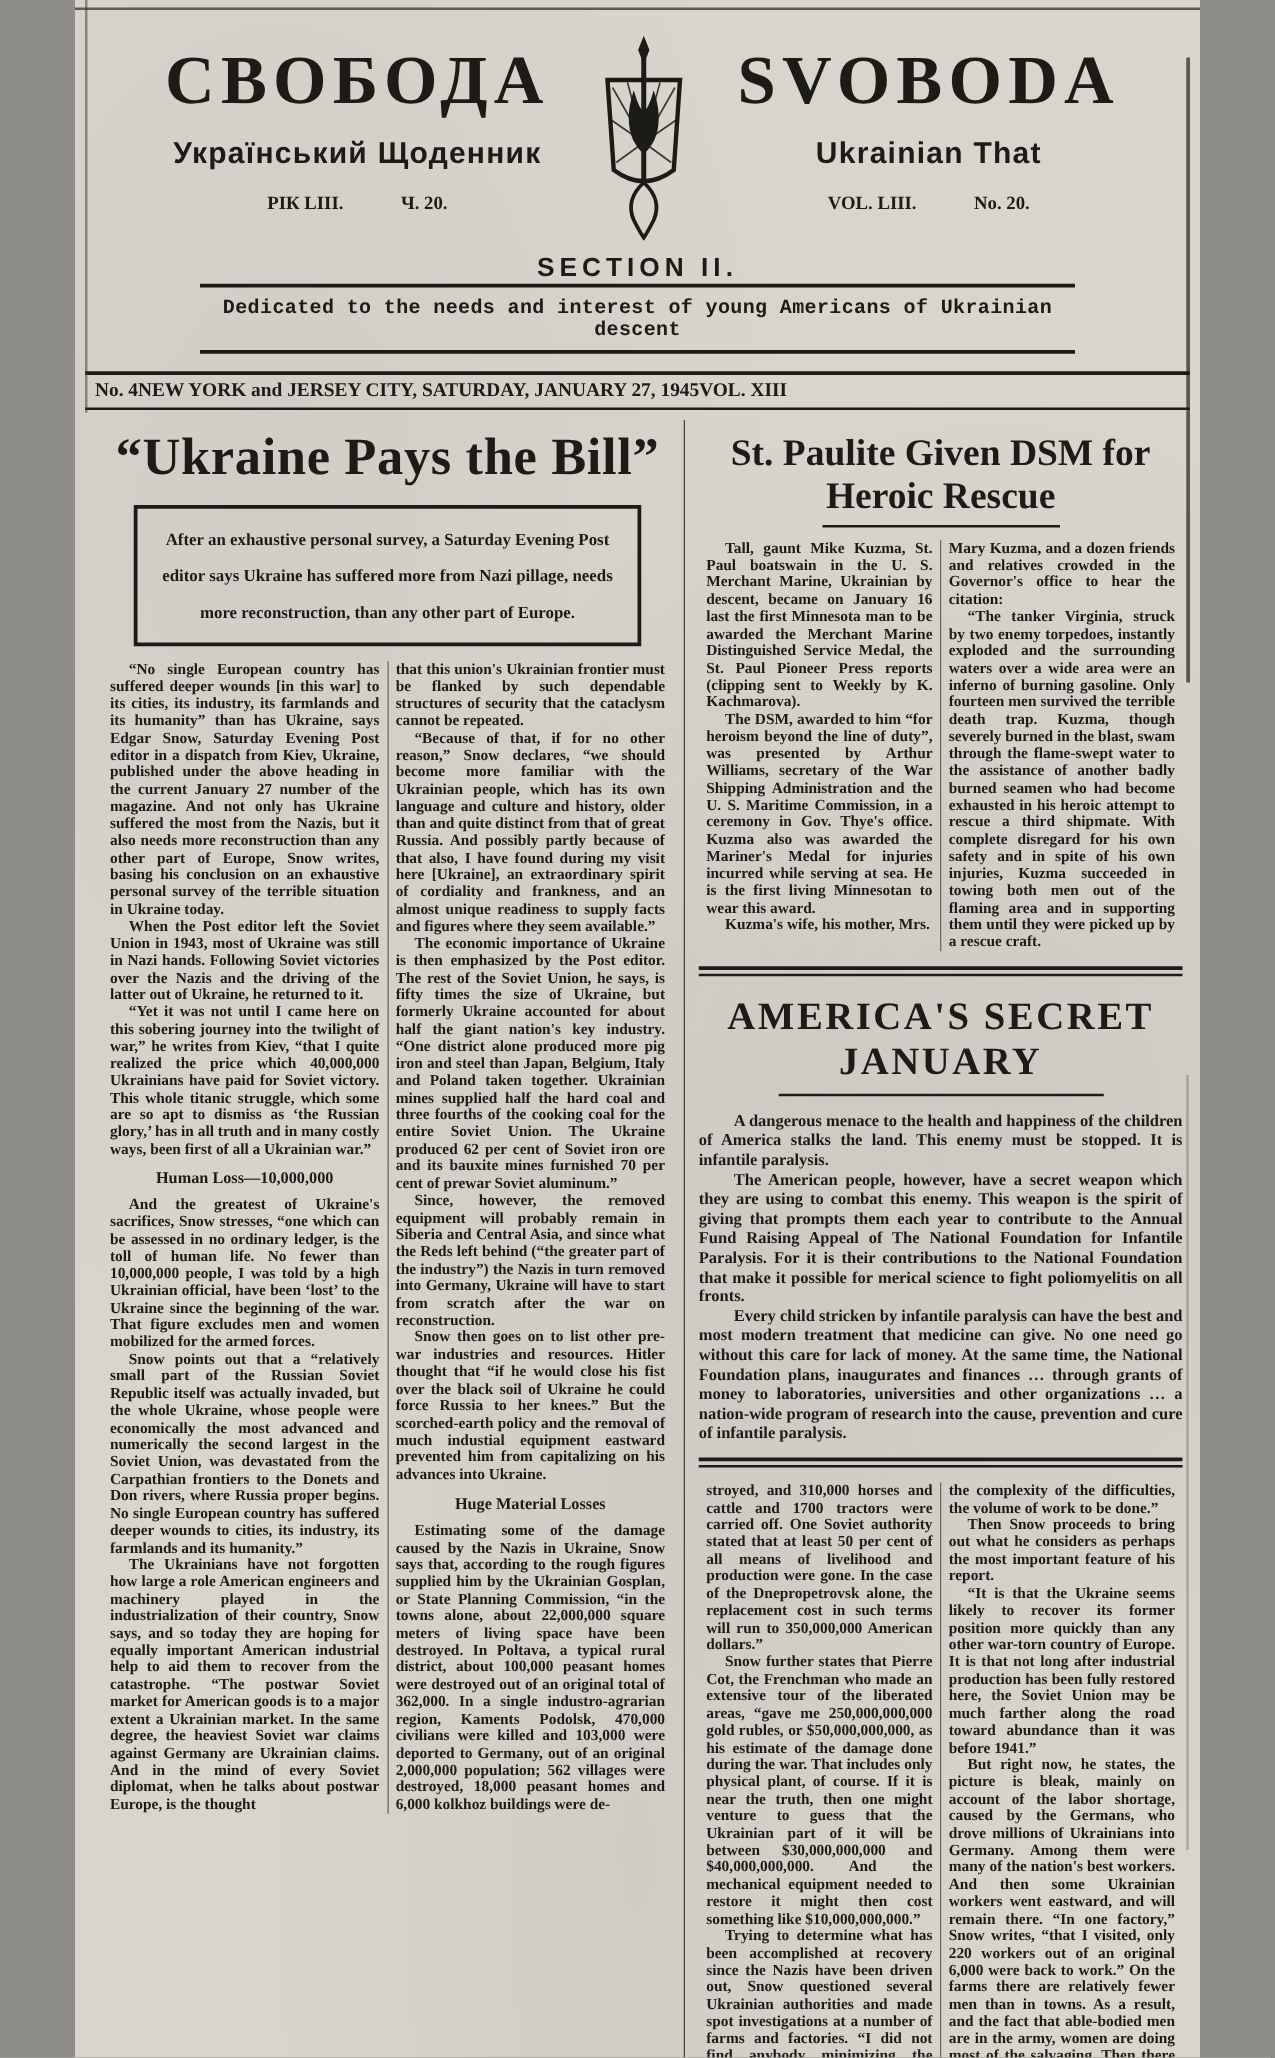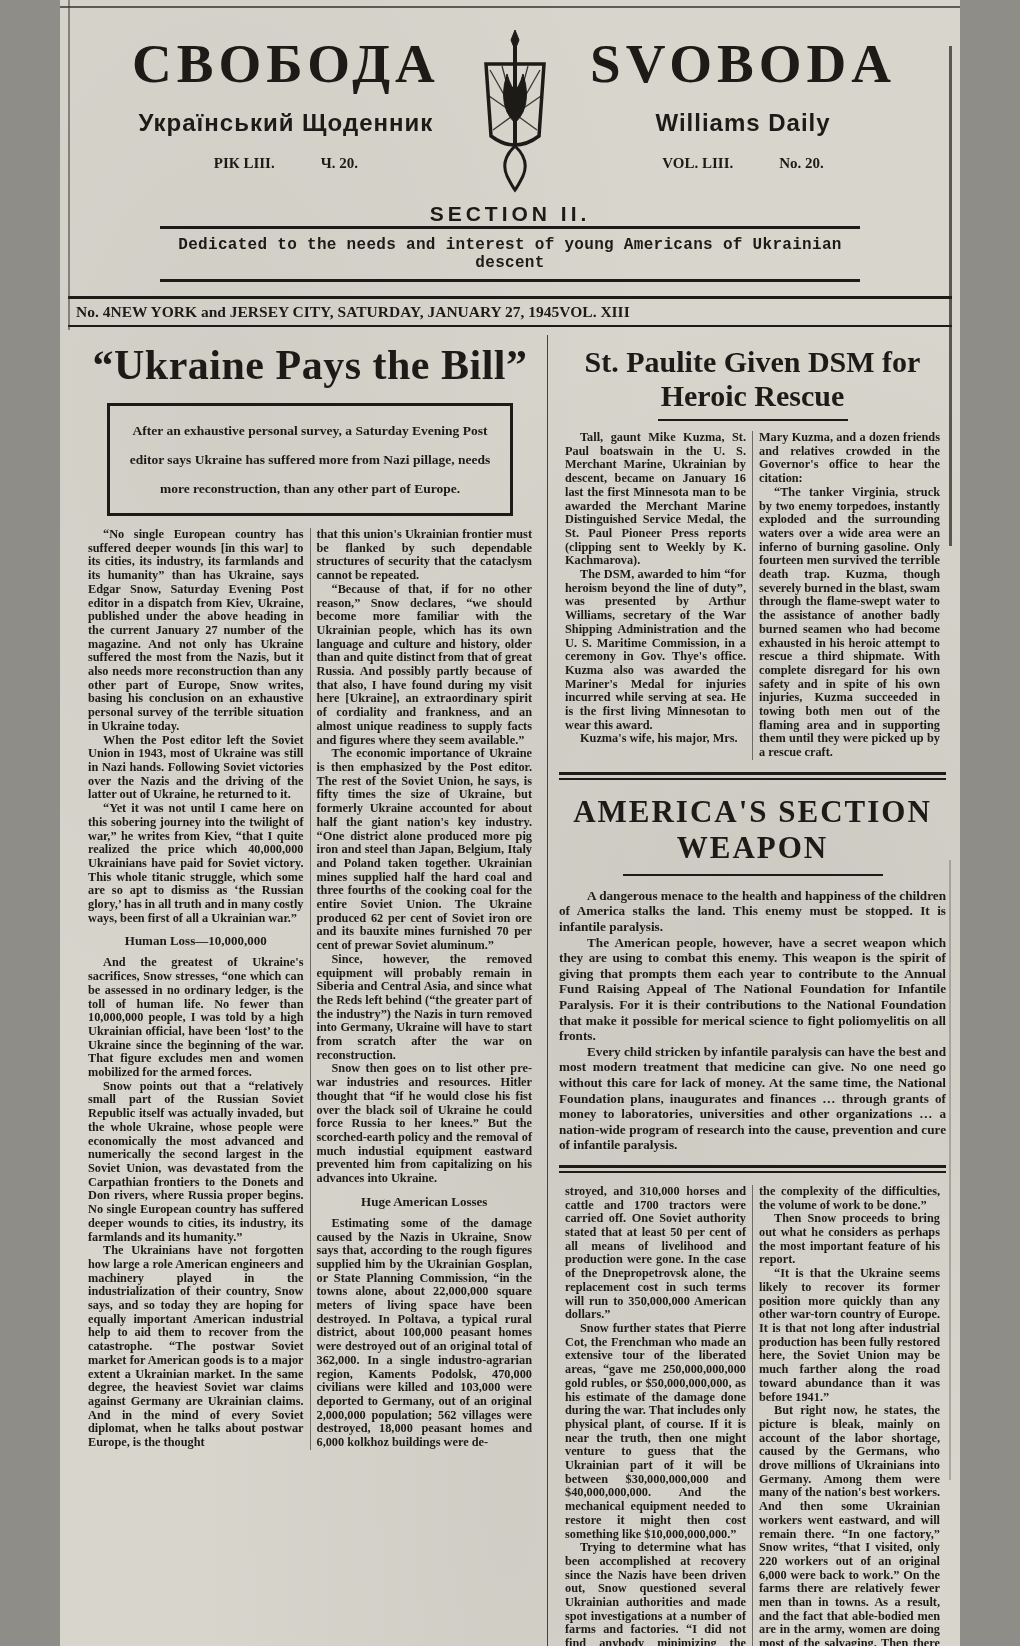--- a/index.html
+++ b/index.html
@@ -104,21 +104,21 @@
           <path d="M55 4 L51 14 L55 24 L59 14 Z" fill="#1d1b17" stroke-width="1"></path>
           <line x1="55" y1="20" x2="55" y2="120" stroke-width="4"></line>
           <path d="M47 48 Q40 70 47 86 Q52 95 55 96 Q58 95 63 86 Q70 70 63 48 Q59 62 55 64 Q51 62 47 48 Z" fill="#1d1b17" stroke-width="1"></path>
           <path d="M55 120 Q40 134 47 150 Q52 160 55 164 Q58 160 63 150 Q70 134 55 120 Z" stroke-width="3"></path>
         </g>
       </svg>
     </div>
 
     <div class="mast-block">
       <div class="mast-title">SVOBODA</div>
-      <div class="mast-sub">Williams Daily</div>
+      <div class="mast-sub">Ukrainian That</div>
       <div class="mast-meta">
         <span>VOL. LIII.</span>
         <span>No. 20.</span>
       </div>
     </div>
   </header>
 
   <div class="section-label">SECTION II.</div>
   <div class="motto-wrap">
     <p class="motto">Dedicated to the needs and interest of young Americans of Ukrainian descent</p>
@@ -148,48 +148,48 @@
             <p class="body-p">And the greatest of Ukraine's sacrifices, Snow stresses, “one which can be assessed in no ordinary ledger, is the toll of human life. No fewer than 10,000,000 people, I was told by a high Ukrainian official, have been ‘lost’ to the Ukraine since the beginning of the war. That figure excludes men and women mobilized for the armed forces.</p>
             <p class="body-p">Snow points out that a “relatively small part of the Russian Soviet Republic itself was actually invaded, but the whole Ukraine, whose people were economically the most advanced and numerically the second largest in the Soviet Union, was devastated from the Carpathian frontiers to the Donets and Don rivers, where Russia proper begins. No single European country has suffered deeper wounds to cities, its industry, its farmlands and its humanity.”</p>
             <p class="body-p">The Ukrainians have not forgotten how large a role American engineers and machinery played in the industrialization of their country, Snow says, and so today they are hoping for equally important American industrial help to aid them to recover from the catastrophe. “The postwar Soviet market for American goods is to a major extent a Ukrainian market. In the same degree, the heaviest Soviet war claims against Germany are Ukrainian claims. And in the mind of every Soviet diplomat, when he talks about postwar Europe, is the thought</p>
           </div>
         <div class="col col-rule">
             <p class="body-p cont">that this union's Ukrainian frontier must be flanked by such dependable structures of security that the cataclysm cannot be repeated.</p>
             <p class="body-p">“Because of that, if for no other reason,” Snow declares, “we should become more familiar with the Ukrainian people, which has its own language and culture and history, older than and quite distinct from that of great Russia. And possibly partly because of that also, I have found during my visit here [Ukraine], an extraordinary spirit of cordiality and frankness, and an almost unique readiness to supply facts and figures where they seem available.”</p>
             <p class="body-p">The economic importance of Ukraine is then emphasized by the Post editor. The rest of the Soviet Union, he says, is fifty times the size of Ukraine, but formerly Ukraine accounted for about half the giant nation's key industry. “One district alone produced more pig iron and steel than Japan, Belgium, Italy and Poland taken together. Ukrainian mines supplied half the hard coal and three fourths of the cooking coal for the entire Soviet Union. The Ukraine produced 62 per cent of Soviet iron ore and its bauxite mines furnished 70 per cent of prewar Soviet aluminum.”</p>
             <p class="body-p">Since, however, the removed equipment will probably remain in Siberia and Central Asia, and since what the Reds left behind (“the greater part of the industry”) the Nazis in turn removed into Germany, Ukraine will have to start from scratch after the war on reconstruction.</p>
             <p class="body-p">Snow then goes on to list other pre-war industries and resources. Hitler thought that “if he would close his fist over the black soil of Ukraine he could force Russia to her knees.” But the scorched-earth policy and the removal of much industial equipment eastward prevented him from capitalizing on his advances into Ukraine.</p>
-            <h4 class="col-subhead">Huge American Losses</h4>
+            <h4 class="col-subhead">Huge Material Losses</h4>
             <p class="body-p">Estimating some of the damage caused by the Nazis in Ukraine, Snow says that, according to the rough figures supplied him by the Ukrainian Gosplan, or State Planning Commission, “in the towns alone, about 22,000,000 square meters of living space have been destroyed. In Poltava, a typical rural district, about 100,000 peasant homes were destroyed out of an original total of 362,000. In a single industro-agrarian region, Kaments Podolsk, 470,000 civilians were killed and 103,000 were deported to Germany, out of an original 2,000,000 population; 562 villages were destroyed, 18,000 peasant homes and 6,000 kolkhoz buildings were de-</p>
           </div>
       </div>
     </section>
 
     <section class="right-section">
 
       <article class="dsm">
         <h3 class="dsm-headline">St. Paulite Given DSM for Heroic Rescue</h3>
         <div class="head-rule"></div>
         <div class="cols">
           <div class="col">
               <p class="body-p">Tall, gaunt Mike Kuzma, St. Paul boatswain in the U. S. Merchant Marine, Ukrainian by descent, became on January 16 last the first Minnesota man to be awarded the Merchant Marine Distinguished Service Medal, the St. Paul Pioneer Press reports (clipping sent to Weekly by K. Kachmarova).</p>
               <p class="body-p">The DSM, awarded to him “for heroism beyond the line of duty”, was presented by Arthur Williams, secretary of the War Shipping Administration and the U. S. Maritime Commission, in a ceremony in Gov. Thye's office. Kuzma also was awarded the Mariner's Medal for injuries incurred while serving at sea. He is the first living Minnesotan to wear this award.</p>
-              <p class="body-p">Kuzma's wife, his major, Mrs.</p>
+              <p class="body-p">Kuzma's wife, his mother, Mrs.</p>
             </div>
           <div class="col col-rule">
               <p class="body-p cont">Mary Kuzma, and a dozen friends and relatives crowded in the Governor's office to hear the citation:</p>
               <p class="body-p">“The tanker Virginia, struck by two enemy torpedoes, instantly exploded and the surrounding waters over a wide area were an inferno of burning gasoline. Only fourteen men survived the terrible death trap. Kuzma, though severely burned in the blast, swam through the flame-swept water to the assistance of another badly burned seamen who had become exhausted in his heroic attempt to rescue a third shipmate. With complete disregard for his own safety and in spite of his own injuries, Kuzma succeeded in towing both men out of the flaming area and in supporting them until they were picked up by a rescue craft.</p>
             </div>
         </div>
       </article>
 
       <div class="thick-rule"></div>
 
       <article class="secret-weapon">
-        <h3 class="sw-headline">AMERICA'S SECTION WEAPON</h3>
+        <h3 class="sw-headline">AMERICA'S SECRET JANUARY</h3>
         <div class="sw-rule"></div>
         <div class="sw-body">
             <p class="body-p">A dangerous menace to the health and happiness of the children of America stalks the land. This enemy must be stopped. It is infantile paralysis.</p>
             <p class="body-p">The American people, however, have a secret weapon which they are using to combat this enemy. This weapon is the spirit of giving that prompts them each year to contribute to the Annual Fund Raising Appeal of The National Foundation for Infantile Paralysis. For it is their contributions to the National Foundation that make it possible for merical science to fight poliomyelitis on all fronts.</p>
             <p class="body-p">Every child stricken by infantile paralysis can have the best and most modern treatment that medicine can give. No one need go without this care for lack of money. At the same time, the National Foundation plans, inaugurates and finances … through grants of money to laboratories, universities and other organizations … a nation-wide program of research into the cause, prevention and cure of infantile paralysis.</p>
           </div>
       </article>
 
       <div class="thick-rule"></div>
 

